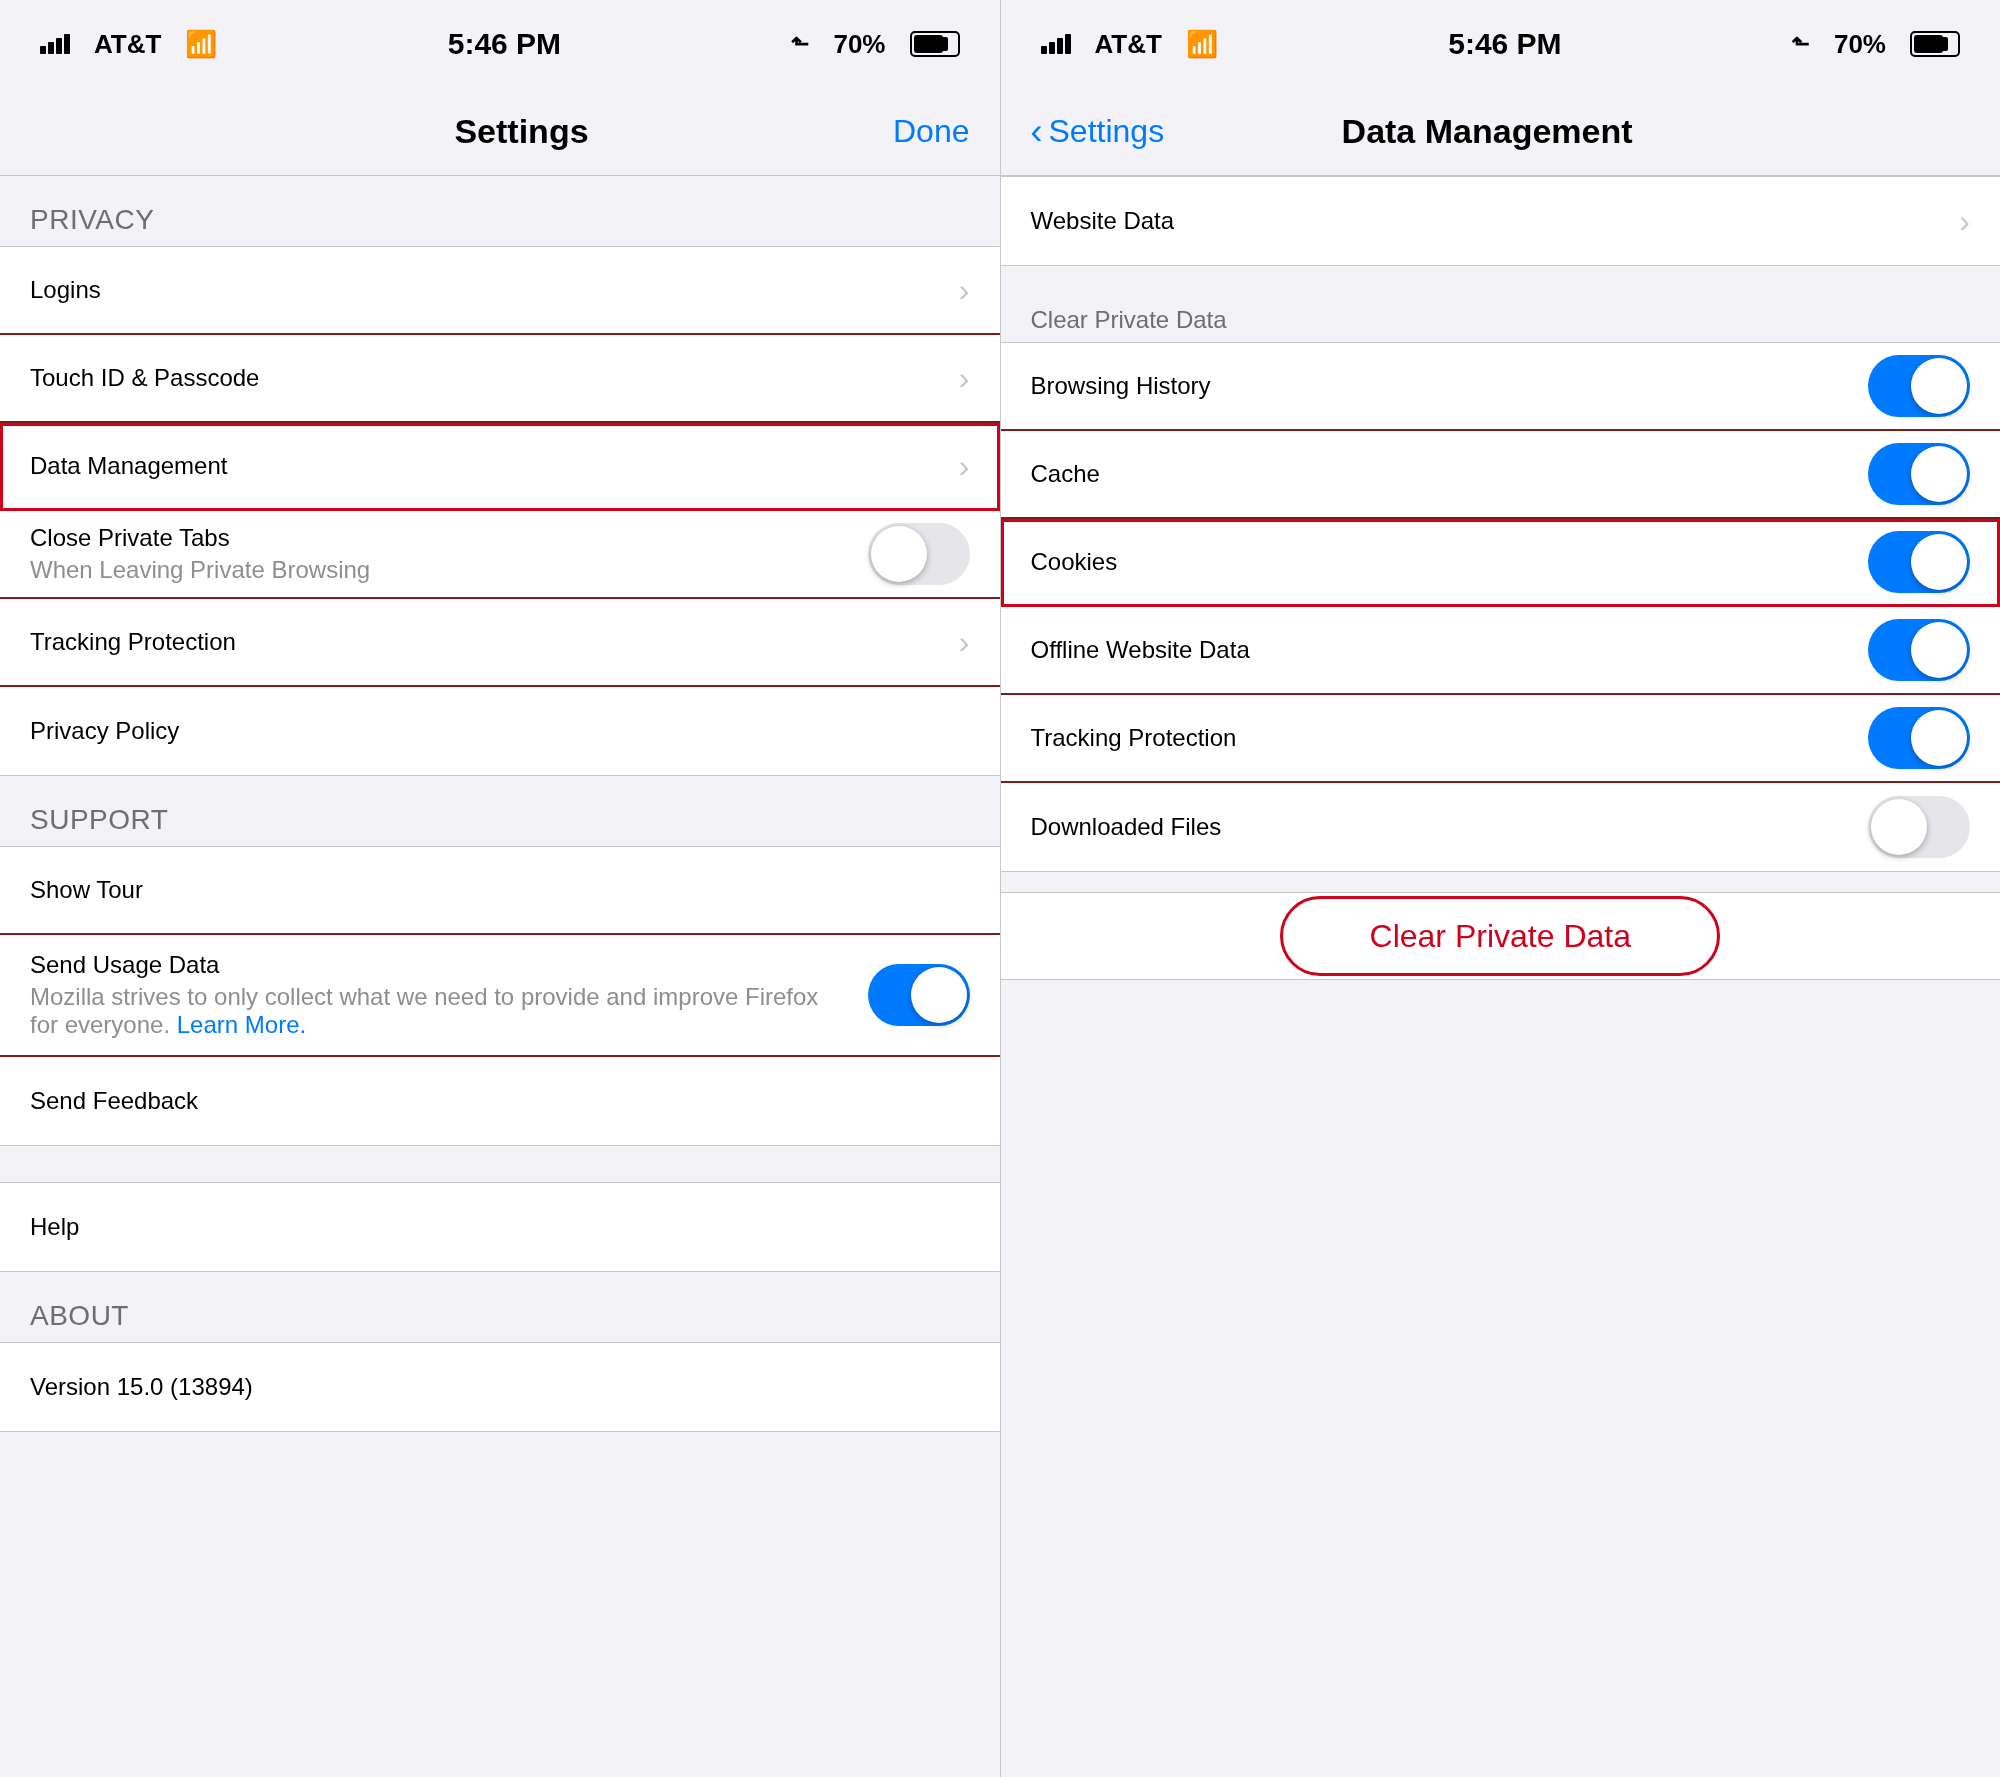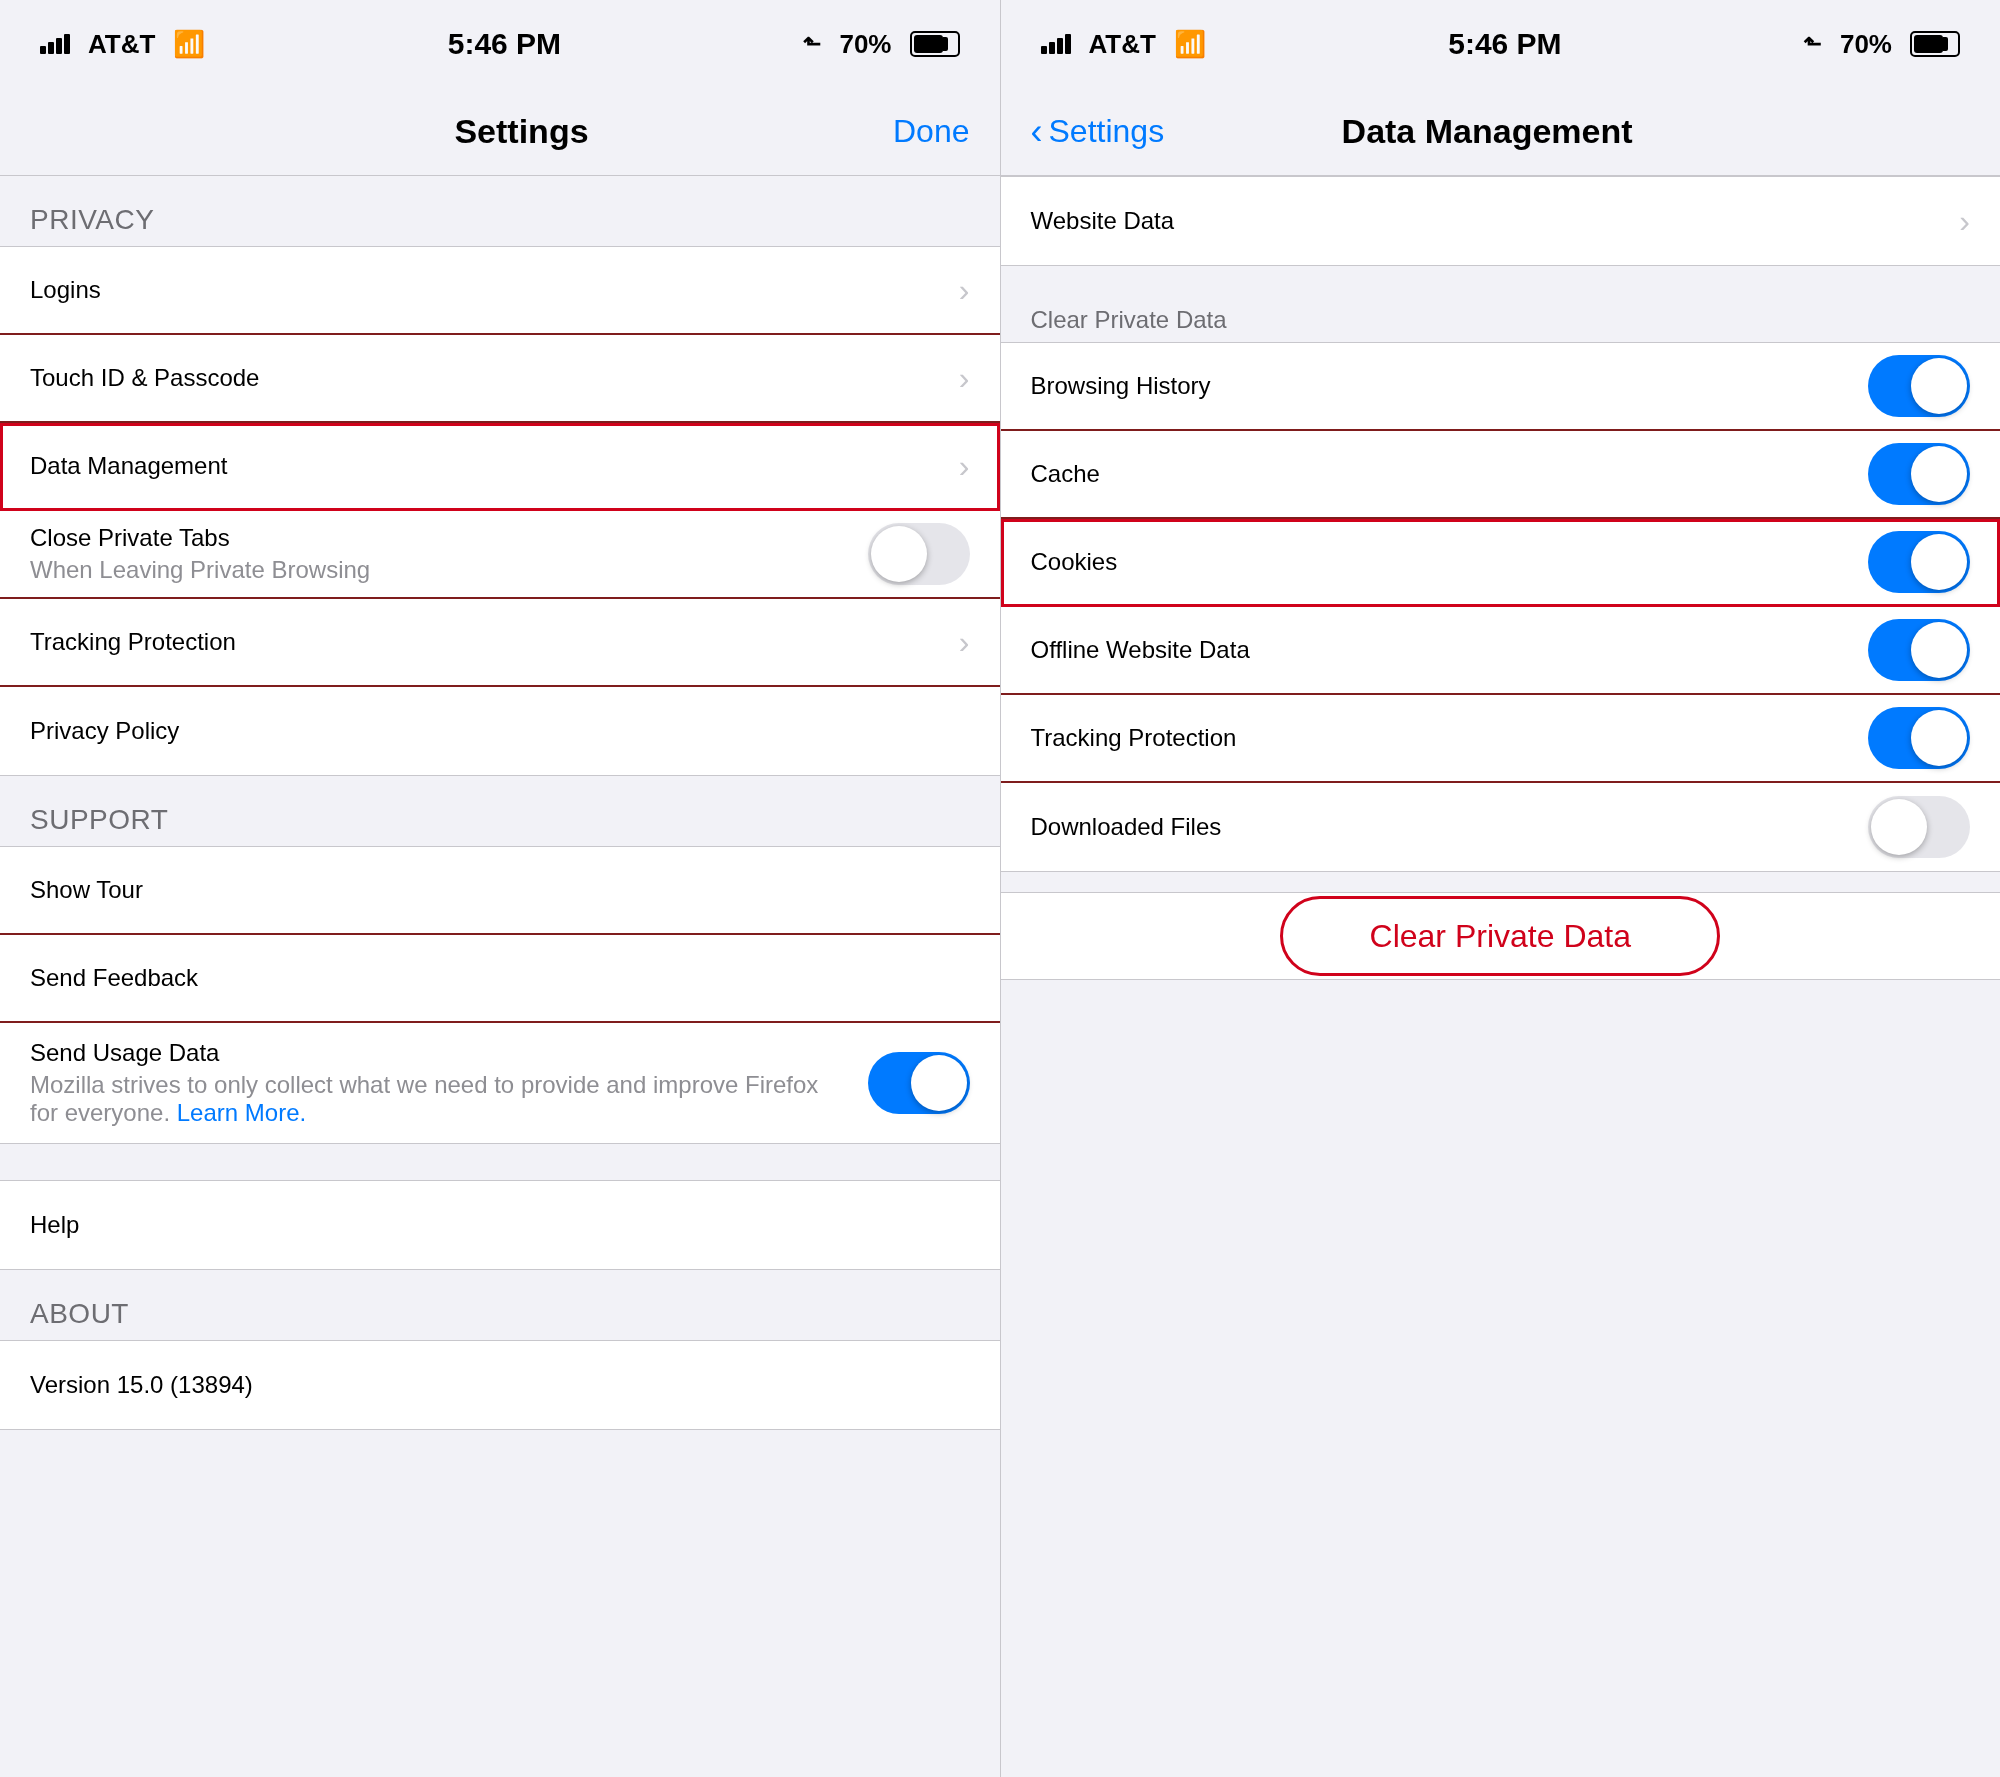--- a/index.html
+++ b/index.html
@@ -17,21 +17,21 @@
       display: flex;
       justify-content: space-between;
       align-items: center;
       height: 88px;
       padding: 0 40px;
       background: #f2f2f7;
     }
     .status-bar-left, .status-bar-right {
       display: flex;
       align-items: center;
-      gap: 18px;
+      gap: 24px;
       font-size: 28px;
       font-weight: 600;
     }
     .status-time {
       font-size: 30px;
       font-weight: 600;
       color: #000;
     }
 
     
@@ -357,38 +357,38 @@
 
     <div class="section-label">SUPPORT</div>
     <div class="settings-list">
 
       <div class="settings-item">
         <div class="settings-item-left">
           <span class="settings-item-label">Show Tour</span>
         </div>
       </div>
 
-      <div class="settings-item">
-        <div class="settings-item-left">
-          <span class="settings-item-label">Send Feedback</span>
-        </div>
-      </div>
-
       <div class="settings-item" style="min-height:110px; padding: 16px 30px;">
         <div class="settings-item-left" style="flex:1; padding-right: 20px;">
           <span class="settings-item-label">Send Usage Data</span>
           <span class="settings-item-sublabel">
             <span>Mozilla strives to only collect what we need to provide and improve Firefox for everyone.</span>
             <span class="learn-more">Learn More.</span>
           </span>
         </div>
         <div class="settings-item-right">
           <div class="toggle on">
             <div class="toggle-knob"></div>
           </div>
+        </div>
+      </div>
+
+      <div class="settings-item">
+        <div class="settings-item-left">
+          <span class="settings-item-label">Send Feedback</span>
         </div>
       </div>
     </div>
 
     <div class="settings-list" style="margin-top:36px;">
       <div class="settings-item">
         <div class="settings-item-left">
           <span class="settings-item-label">Help</span>
         </div>
       </div>

